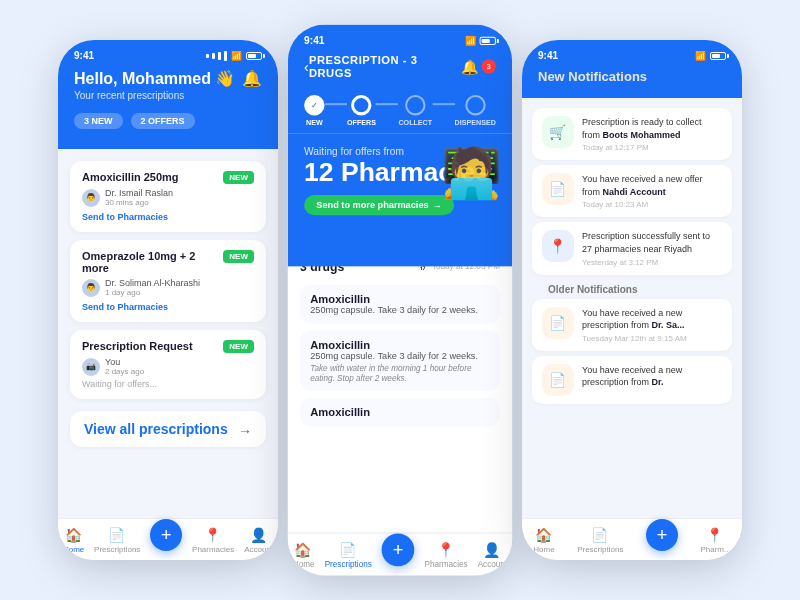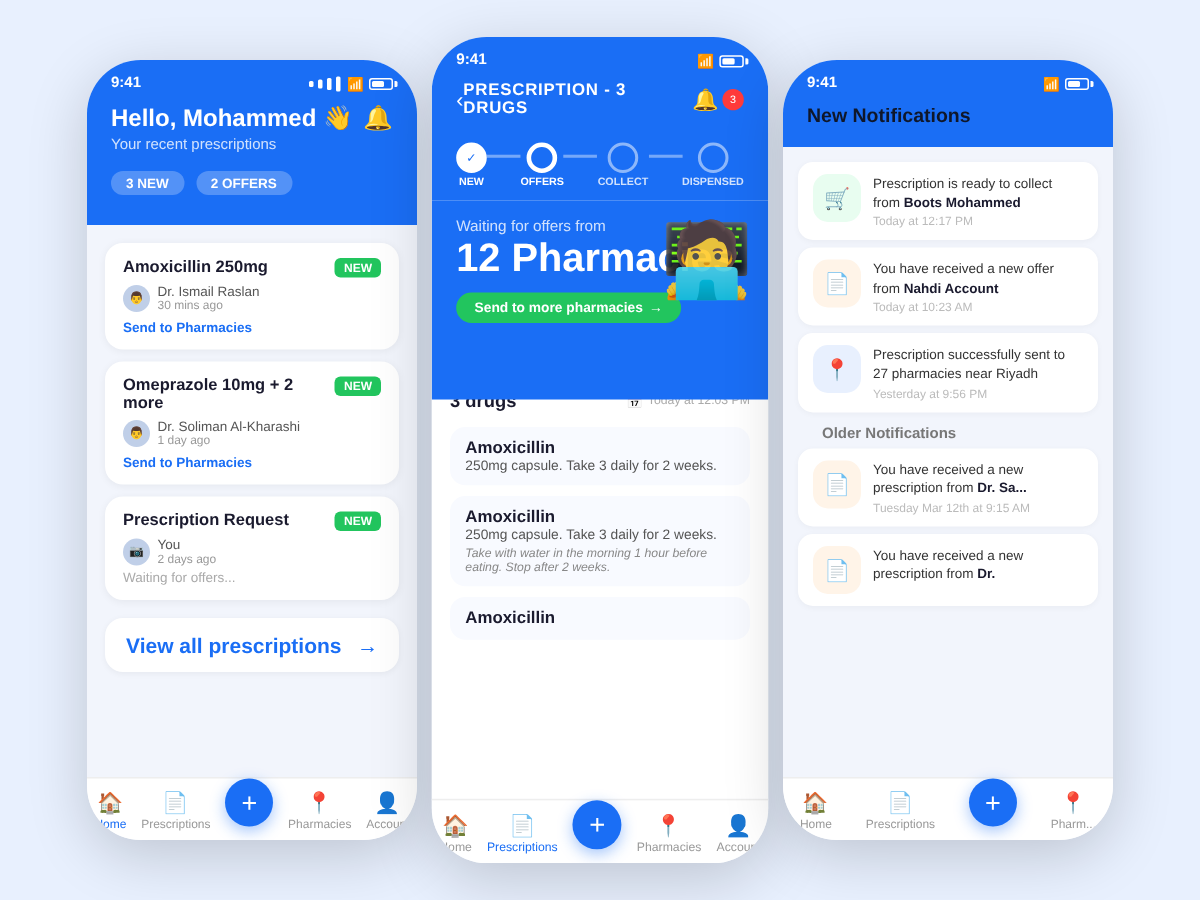--- a/index.html
+++ b/index.html
@@ -195,21 +195,21 @@
     }
     .drug-name { font-size: 11px; font-weight: 700; color: #1a1a2e; }
     .drug-dose { font-size: 9px; color: #555; }
     .drug-note { font-size: 8px; color: #888; font-style: italic; margin-top: 3px; }
 
     
     .phone3-header {
       background: #1a6ef5;
       padding: 10px 16px 14px;
     }
-    .p3-title { font-size: 13px; font-weight: 700; color: #0f172a; margin-top: 0; }
+    .p3-title { font-size: 13px; font-weight: 700; color: #e5e5e5; margin-top: 0; }
     .phone3-body {
       flex: 1; background: #f2f5fc;
       padding: 10px;
       overflow: hidden;
       display: flex;
       flex-direction: column;
       gap: 0;
     }
     .notif-card {
       background: white;
@@ -469,21 +469,21 @@
         <div class="notif-icon-circle notif-icon-orange">📄</div>
         <div>
           <div class="notif-text">You have received a new offer from <strong>Nahdi Account</strong></div>
           <div class="notif-time">Today at 10:23 AM</div>
         </div>
       </div>
       <div class="notif-card">
         <div class="notif-icon-circle notif-icon-blue">📍</div>
         <div>
           <div class="notif-text">Prescription successfully sent to 27 pharmacies near Riyadh</div>
-          <div class="notif-time">Yesterday at 9:56 PM</div>
+          <div class="notif-time">Yesterday at 3:12 PM</div>
         </div>
       </div>
 
       <div class="older-title">Older Notifications</div>
 
       <div class="notif-card">
         <div class="notif-icon-circle notif-icon-orange">📄</div>
         <div>
           <div class="notif-text">You have received a new prescription from <strong>Dr. Sa...</strong></div>
           <div class="notif-time">Tuesday Mar 12th at 9:15 AM</div>

